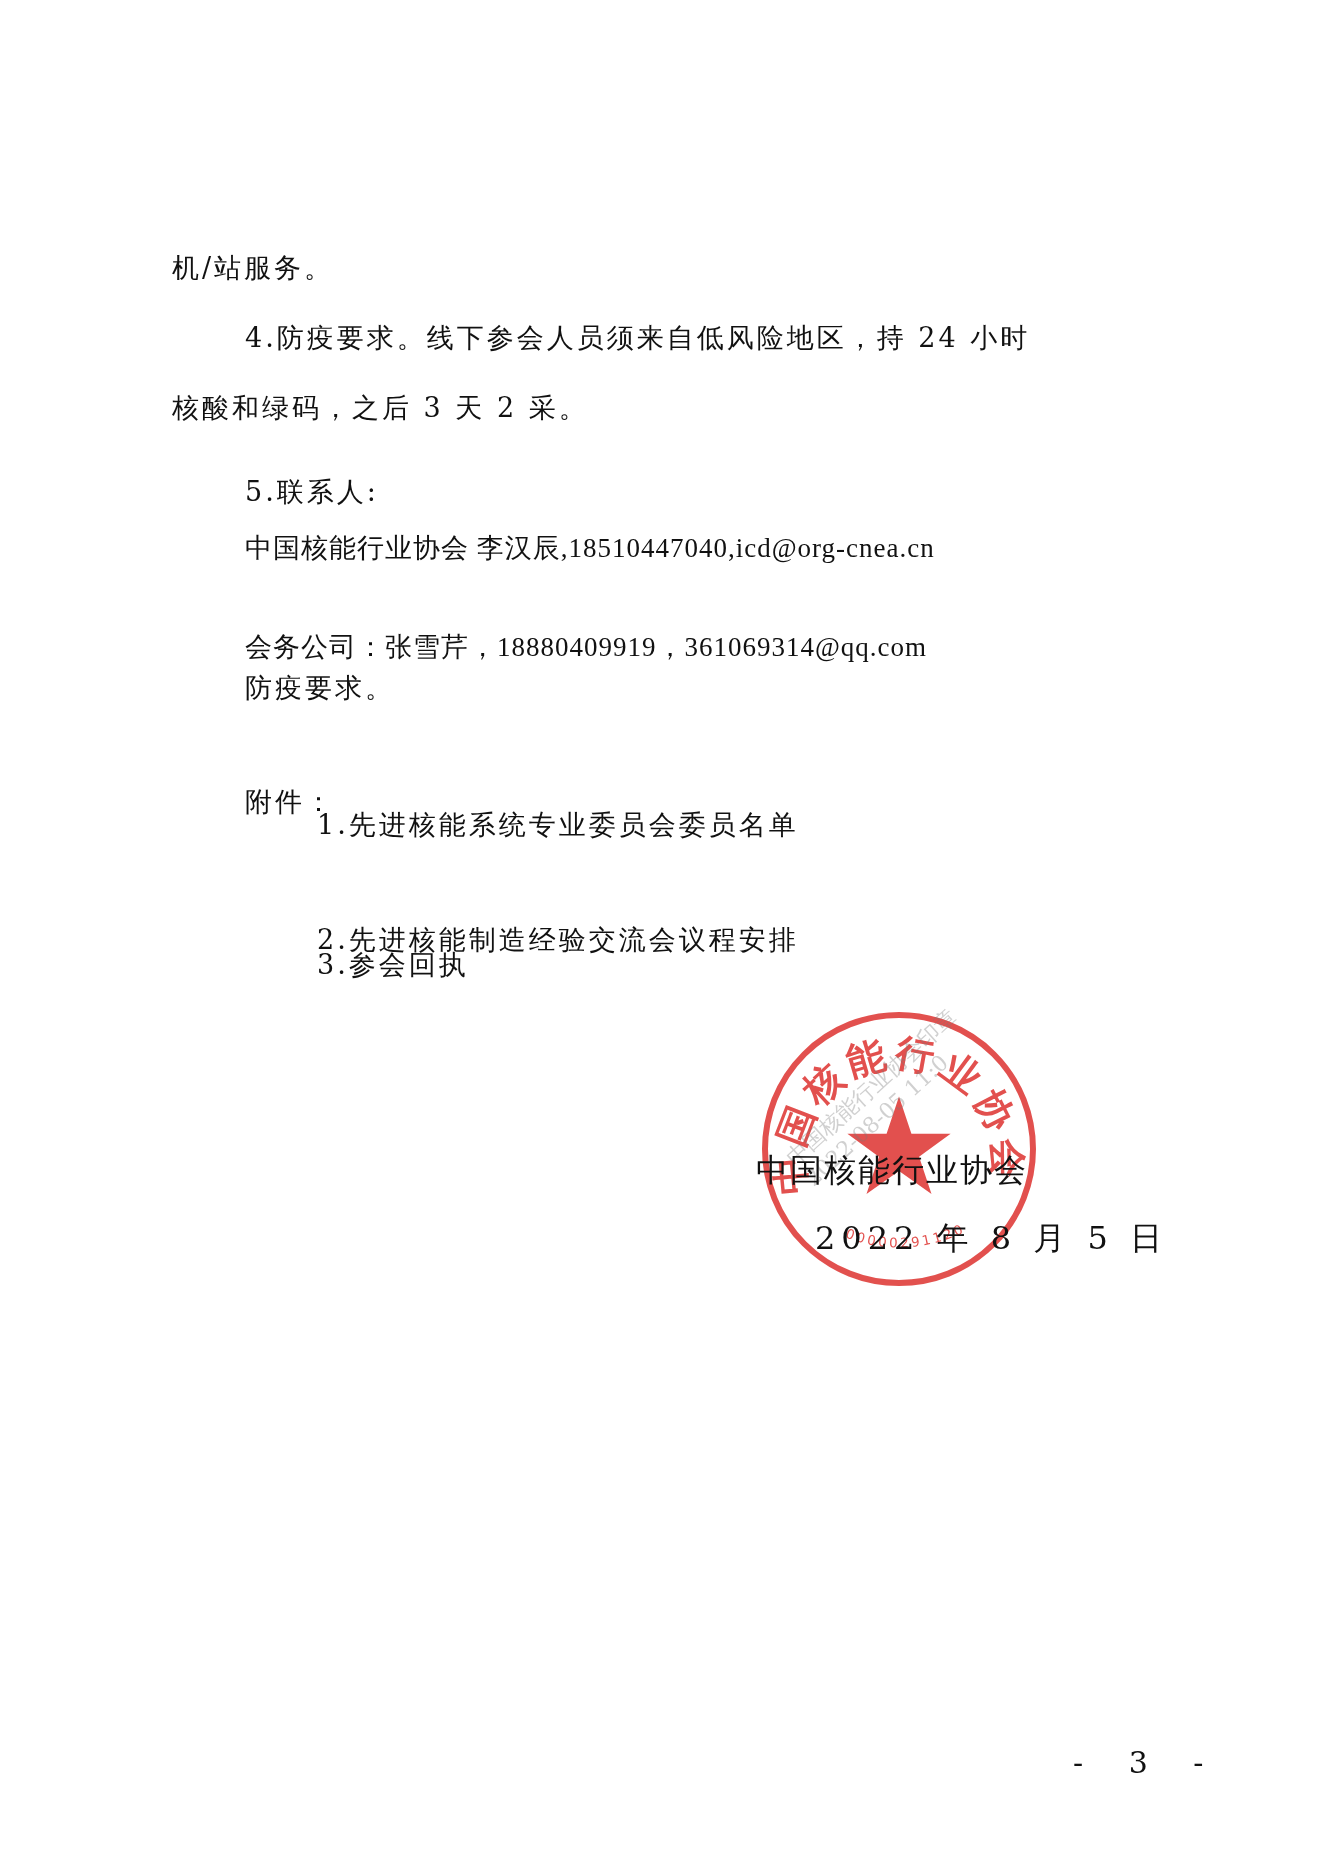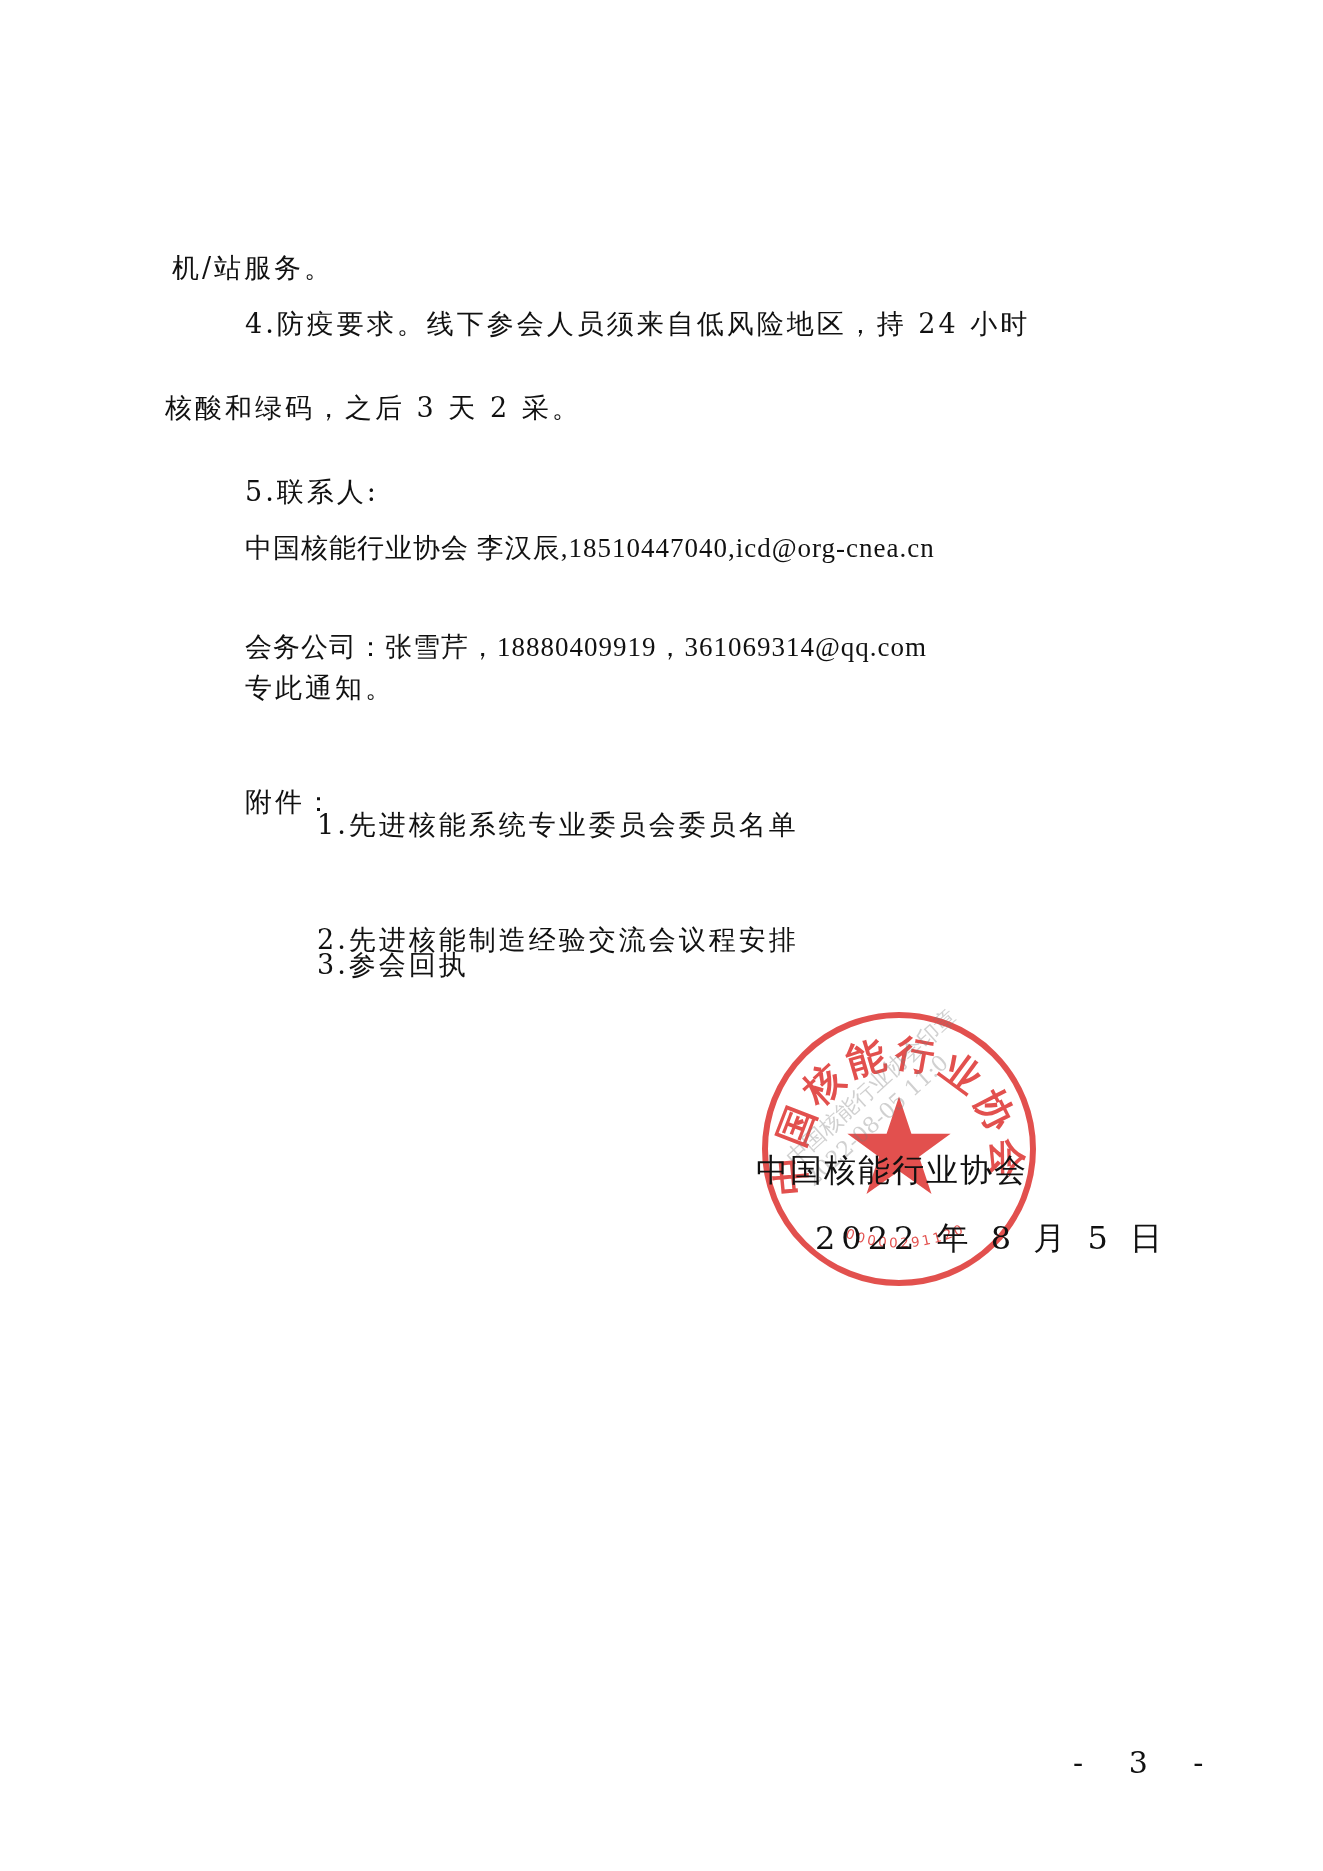--- a/index.html
+++ b/index.html
@@ -72,31 +72,31 @@
       white-space: nowrap;
     }
   </style>
 </head>
 <body>
 
 <div>
 
   <div class="line" style="left:172px; top:248px;">机/站服务。</div>
 
-  <div class="line" style="left:245px; top:304px;text-align:center;">4.防疫要求。线下参会人员须来自低风险地区，持 24 小时</div>
+  <div class="line" style="left:245px; top:318px;text-align:center;">4.防疫要求。线下参会人员须来自低风险地区，持 24 小时</div>
 
-  <div class="line" style="left:165px; top:388px;">核酸和绿码，之后 3 天 2 采。</div>
+  <div class="line" style="left:172px; top:388px;">核酸和绿码，之后 3 天 2 采。</div>
 
   <div class="line" style="left:245px; top:472px;">5.联系人:</div>
 
   <div class="line mono" style="left:245px; top:528px;">中国核能行业协会 李汉辰,18510447040,icd@org-cnea.cn</div>
 
   <div class="line mono" style="left:245px; top:598px;margin-top:29px;">会务公司：张雪芹，18880409919，361069314@qq.com</div>
 
-  <div class="line" style="left:245px; top:668px;">专此通知。</div>
+  <div class="line" style="left:245px; top:668px;">防疫要求。</div>
 
   <div class="line" style="left:245px; top:782px;">附件：</div>
 
   <div class="line" style="left:317px; top:805px;">1.先进核能系统专业委员会委员名单</div>
 
   <div class="line" style="left:317px; top:900px;margin-top:20px;">2.先进核能制造经验交流会议程安排</div>
 
   <div class="line" style="left:317px; top:945px;">3.参会回执</div>
 
   <div class="stamp">

